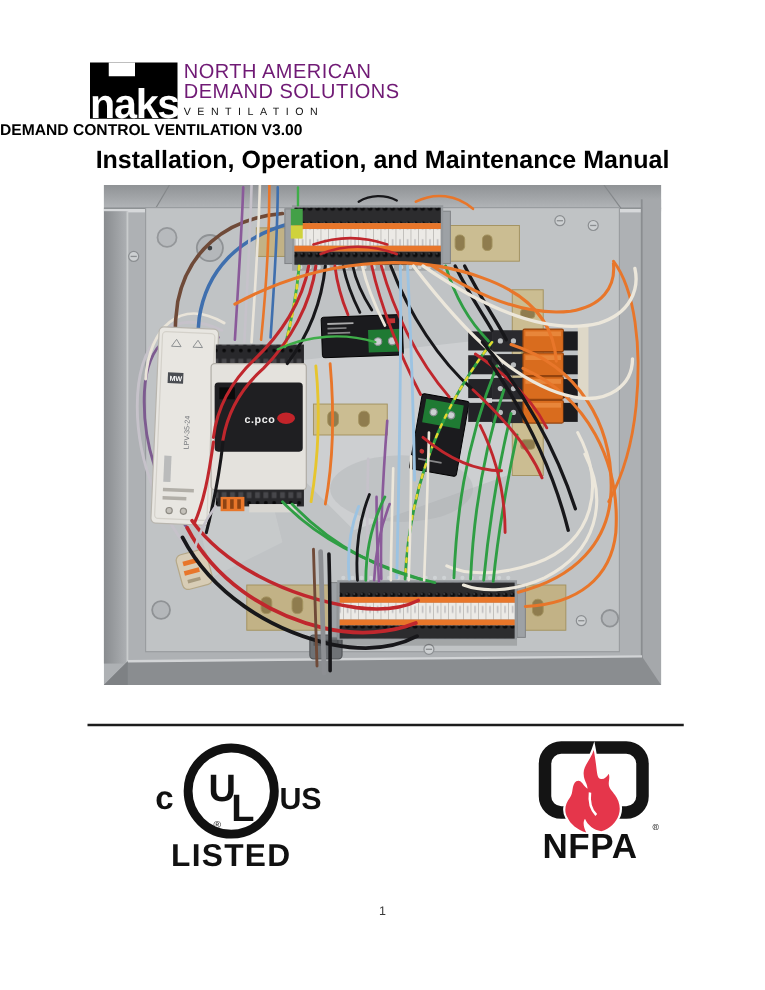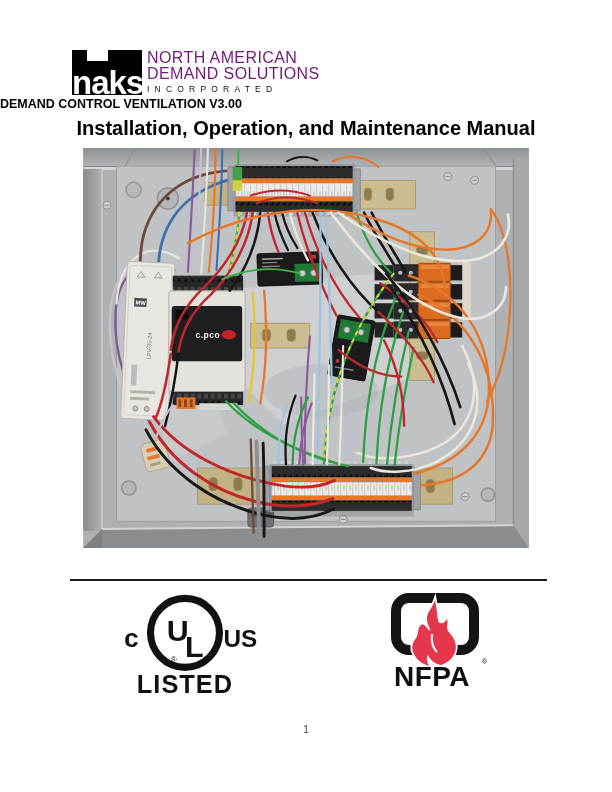--- a/index.html
+++ b/index.html
@@ -20,39 +20,39 @@
   .title{position:absolute;left:0;top:117px;width:100%;text-align:center;margin:0;
          font-size:20px;font-weight:bold;}
   
   .photo{position:absolute;left:72px;top:148px;width:468px;height:400px;margin:0;}
   .photo svg{display:block;width:100%;height:100%;}
   
   .divider{position:absolute;left:70px;top:579px;width:477px;margin:0;border:none;
            border-top:2px solid #1c1c1c;}
   
   .ul-mark{position:absolute;left:116px;top:590px;width:142px;height:108px;}
-  .nfpa-mark{position:absolute;left:381px;top:590px;width:114px;height:100px;}
+  .nfpa-mark{position:absolute;left:421px;top:590px;width:114px;height:100px;}
   .ul-mark svg,.nfpa-mark svg{display:block;width:100%;height:100%;}
   .page-number{position:absolute;left:0;top:724px;width:100%;text-align:center;
                font-size:10px;color:#3a3a3a;}
   svg text{font-family:"Liberation Sans",sans-serif;}
 </style>
 </head>
 <body>
 
 <div class="page">
 
   <div class="logo">
     <div class="logo-notch"></div>
     <div class="logo-text">naks</div>
   </div>
   <div class="company">
     <div class="company-l1">NORTH AMERICAN</div>
     <div class="company-l2">DEMAND SOLUTIONS</div>
-    <div class="company-l3">INCORPORATED</div>
+    <div class="company-l3">VENTILATION</div>
   </div>
   <div class="subtitle">DEMAND CONTROL VENTILATION V3.00</div>
   <h1 class="title">Installation, Operation, and Maintenance Manual</h1>
 
   <figure class="photo">
     <svg viewBox="0 0 468 420">
       <defs>
         <linearGradient id="gTop" x1="0" y1="0" x2="0" y2="1">
           <stop offset="0" stop-color="#8f9295"></stop>
             <stop offset="1" stop-color="#b6b9bc"></stop>

